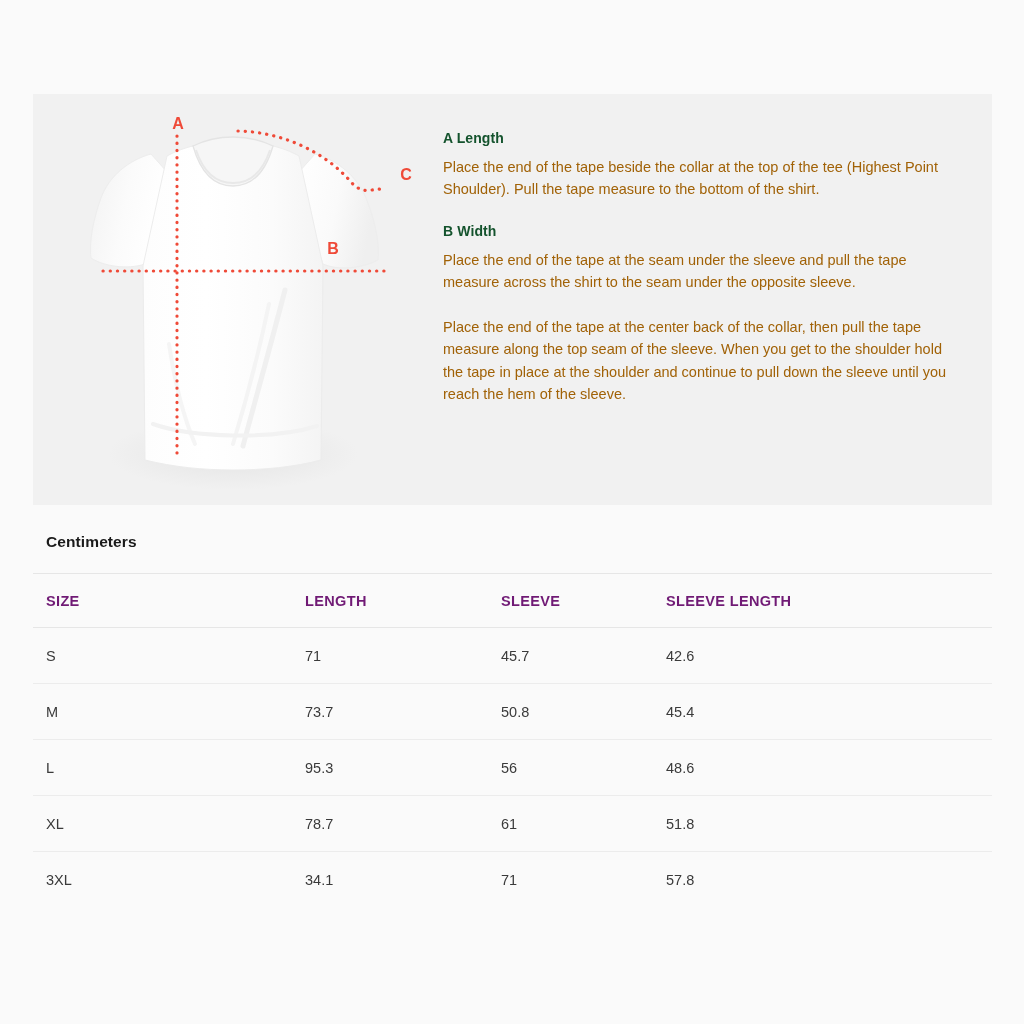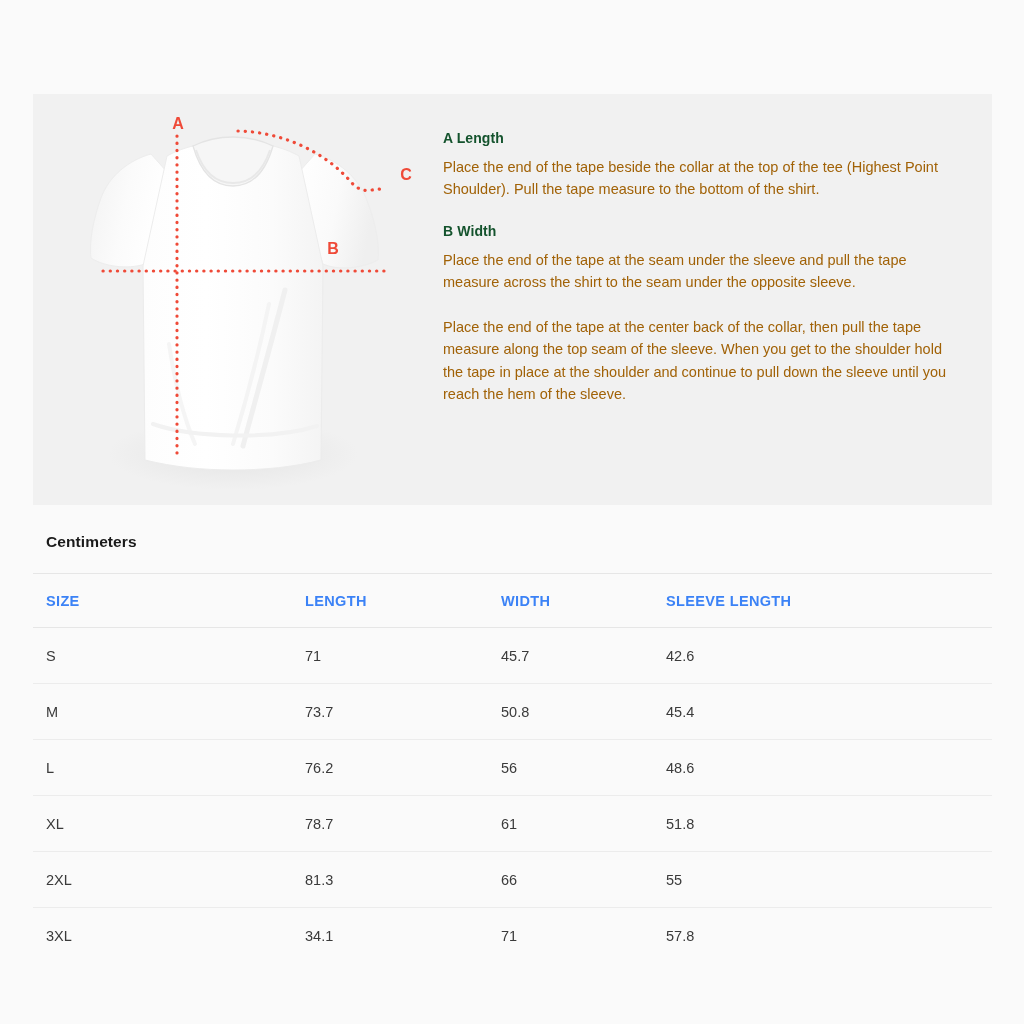--- a/index.html
+++ b/index.html
@@ -108,21 +108,21 @@
 
   table.size-table col.c-size   { width: 272px; }
   table.size-table col.c-length { width: 196px; }
   table.size-table col.c-width  { width: 165px; }
   table.size-table col.c-sleeve { width: 326px; }
 
   table.size-table thead th {
     text-align: left;
     font-size: 14.5px;
     font-weight: bold;
-    color: #3b82f6;
+    color: #701a75;
     letter-spacing: 0.35px;
     padding: 19px 0 18px 0;
     border-top: 1px solid #e6e6e6;
     border-bottom: 1px solid #e6e6e6;
     background: transparent;
   }
 
   table.size-table thead th:first-child { padding-left: 13px; }
 
   table.size-table tbody td {
@@ -234,56 +234,50 @@
       <colgroup>
         <col class="c-size">
           <col class="c-length">
           <col class="c-width">
           <col class="c-sleeve">
       </colgroup>
       <thead>
         <tr>
           <th>SIZE</th>
           <th>LENGTH</th>
-          <th>WIDTH</th>
+          <th>SLEEVE</th>
           <th>SLEEVE LENGTH</th>
         </tr>
       </thead>
       <tbody>
         <tr>
           <td>S</td>
           <td>71</td>
           <td>45.7</td>
           <td>42.6</td>
         </tr>
         <tr>
           <td>M</td>
           <td>73.7</td>
           <td>50.8</td>
           <td>45.4</td>
         </tr>
         <tr>
           <td>L</td>
-          <td>76.2</td>
+          <td>95.3</td>
           <td>56</td>
           <td>48.6</td>
         </tr>
         <tr>
           <td>XL</td>
           <td>78.7</td>
           <td>61</td>
           <td>51.8</td>
         </tr>
         <tr>
-          <td>2XL</td>
-          <td>81.3</td>
-          <td>66</td>
-          <td>55</td>
-        </tr>
-        <tr>
           <td>3XL</td>
           <td>34.1</td>
           <td>71</td>
           <td>57.8</td>
         </tr>
       </tbody>
     </table>
   </div>
 
 </div>

